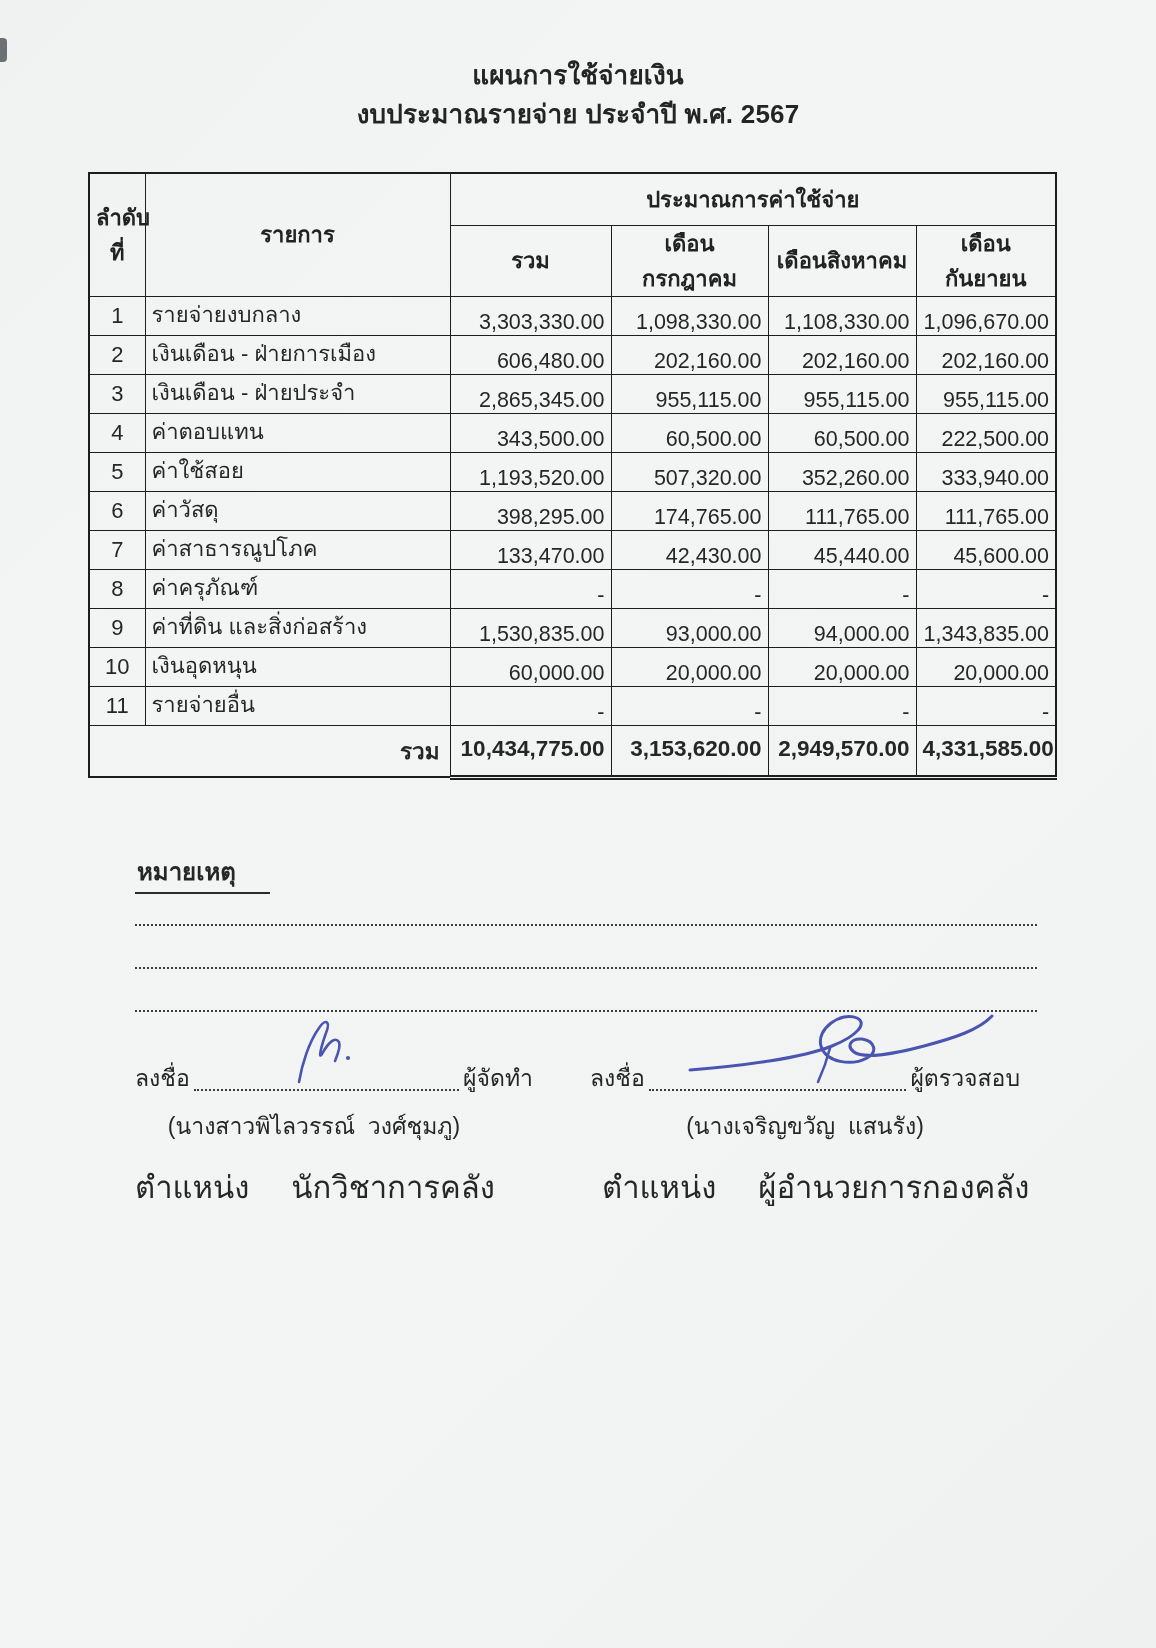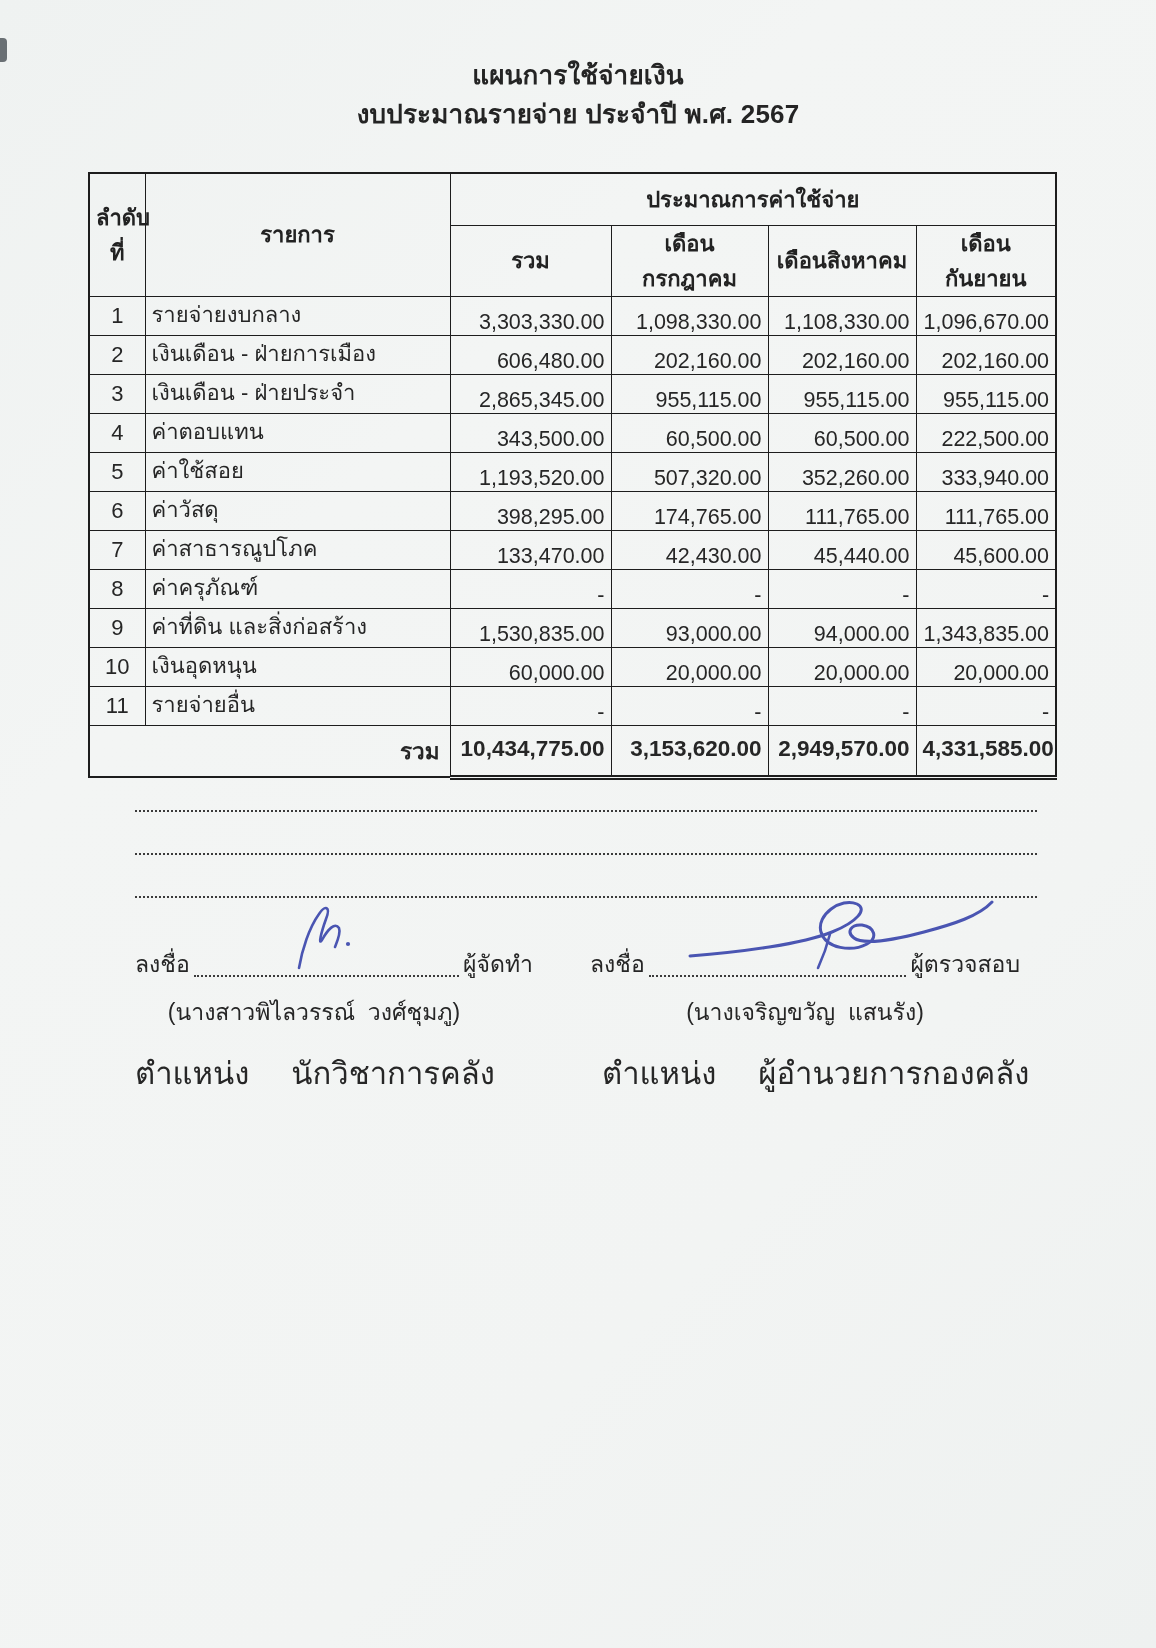--- a/index.html
+++ b/index.html
@@ -252,20 +252,23 @@
         <td class="blank"></td>
         <td class="total-label">รวม</td>
         <td class="c-num">10,434,775.00</td>
         <td class="c-num">3,153,620.00</td>
         <td class="c-num">2,949,570.00</td>
         <td class="c-num">4,331,585.00</td>
       </tr>
     </tbody>
   </table>
 
+  <div>
+    <span class="note-label">หมายเหตุ</span>
+  </div>
   <div class="dotted-line dl-1"></div>
   <div class="dotted-line dl-2"></div>
   <div class="dotted-line dl-3"></div>
 
   <div class="sig-area">
 
     <div class="sig-block left">
       <svg class="sig-svg maker" viewBox="0 0 78 80">
         <path d="M14,74 C17,56 24,34 34,20 C40,11 46,12 41,25 C36,39 33,52 37,46 C43,35 50,28 54,34 C56,39 52,48 50,53" fill="none" stroke="#4a55b2" stroke-width="2.6" stroke-linecap="round"></path>
         <circle cx="63" cy="50" r="2.1" fill="#4a55b2"></circle>

